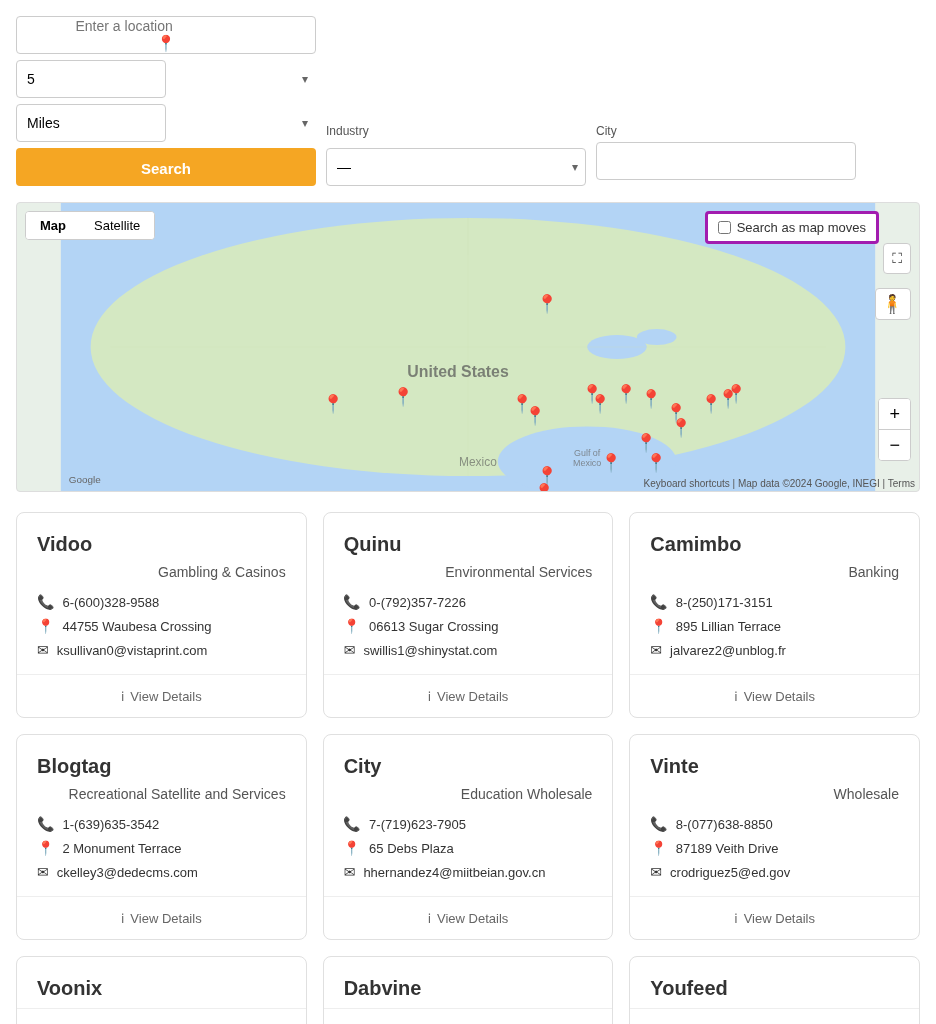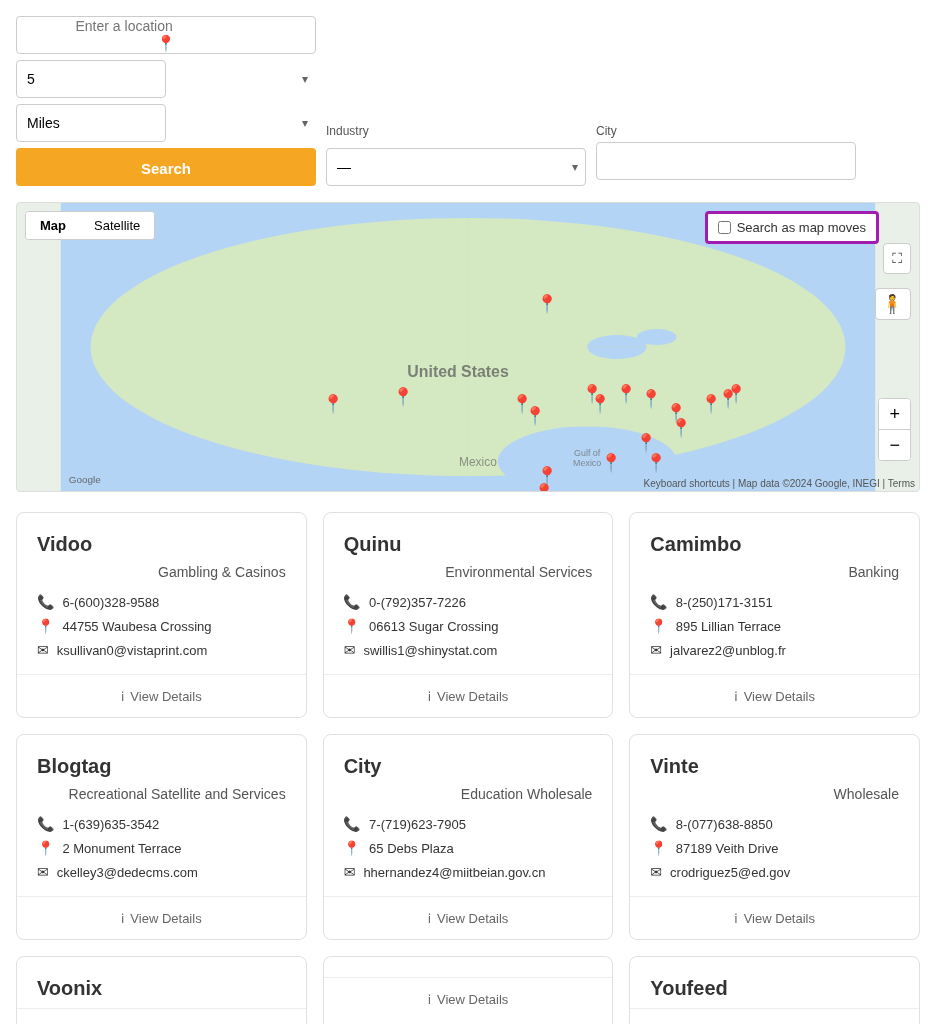--- a/index.html
+++ b/index.html
@@ -342,20 +342,21 @@
       <div class="card-title">Voonix</div>
 
       <div class="card-footer">
         <button class="view-details-btn">
           <span>ℹ</span>
           <span>View Details</span>
         </button>
       </div>
     </div>
       <div class="card">
+      <div class="card-title">Dabvine</div>
 
       <div class="card-footer">
         <button class="view-details-btn">
           <span>ℹ</span>
           <span>View Details</span>
         </button>
       </div>
     </div>
       <div class="card">
       <div class="card-title">Youfeed</div>

